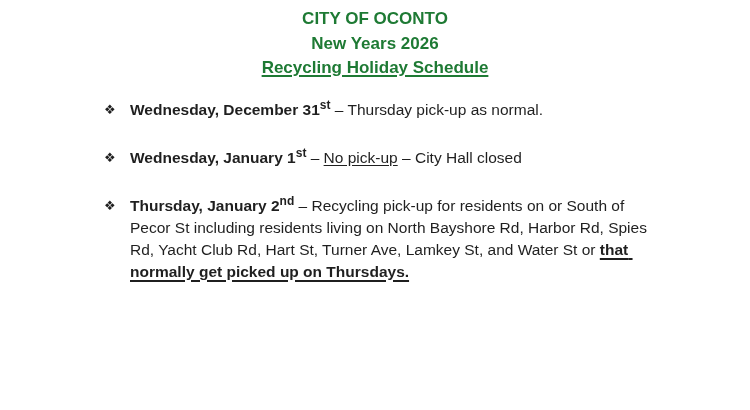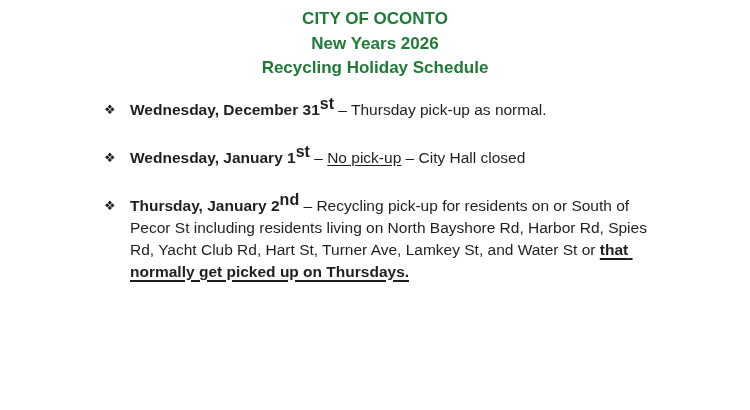--- a/index.html
+++ b/index.html
@@ -16,20 +16,21 @@
   
   .doc-header {
     padding-top: 7px;
     text-align: center;
     color: #1e7a34;
     font-weight: 700;
     font-size: 17px;
     line-height: 24.5px;
   }
   .doc-header .schedule-title {
+    text-decoration: underline;
     text-decoration-thickness: 2px;
     text-underline-offset: 2px;
   }
 
   
   .bullet-list {
     margin-top: 18px;
     padding-left: 104px;
     list-style: none;
   }
@@ -52,21 +53,21 @@
   }
   .b { font-weight: 700; }
   .u { text-decoration: underline; text-underline-offset: 2px; }
   .bu {
     font-weight: 700;
     text-decoration: underline;
     text-decoration-thickness: 1.5px;
     text-underline-offset: 3px;
   }
   sup.ord {
-    font-size: 16px;
+    font-size: 12px;
     font-weight: 700;
     vertical-align: super;
     line-height: 0;
   }
 
   
   .recycle-wrap {
     position: absolute;
     top: 288px;
     left: 375px;

